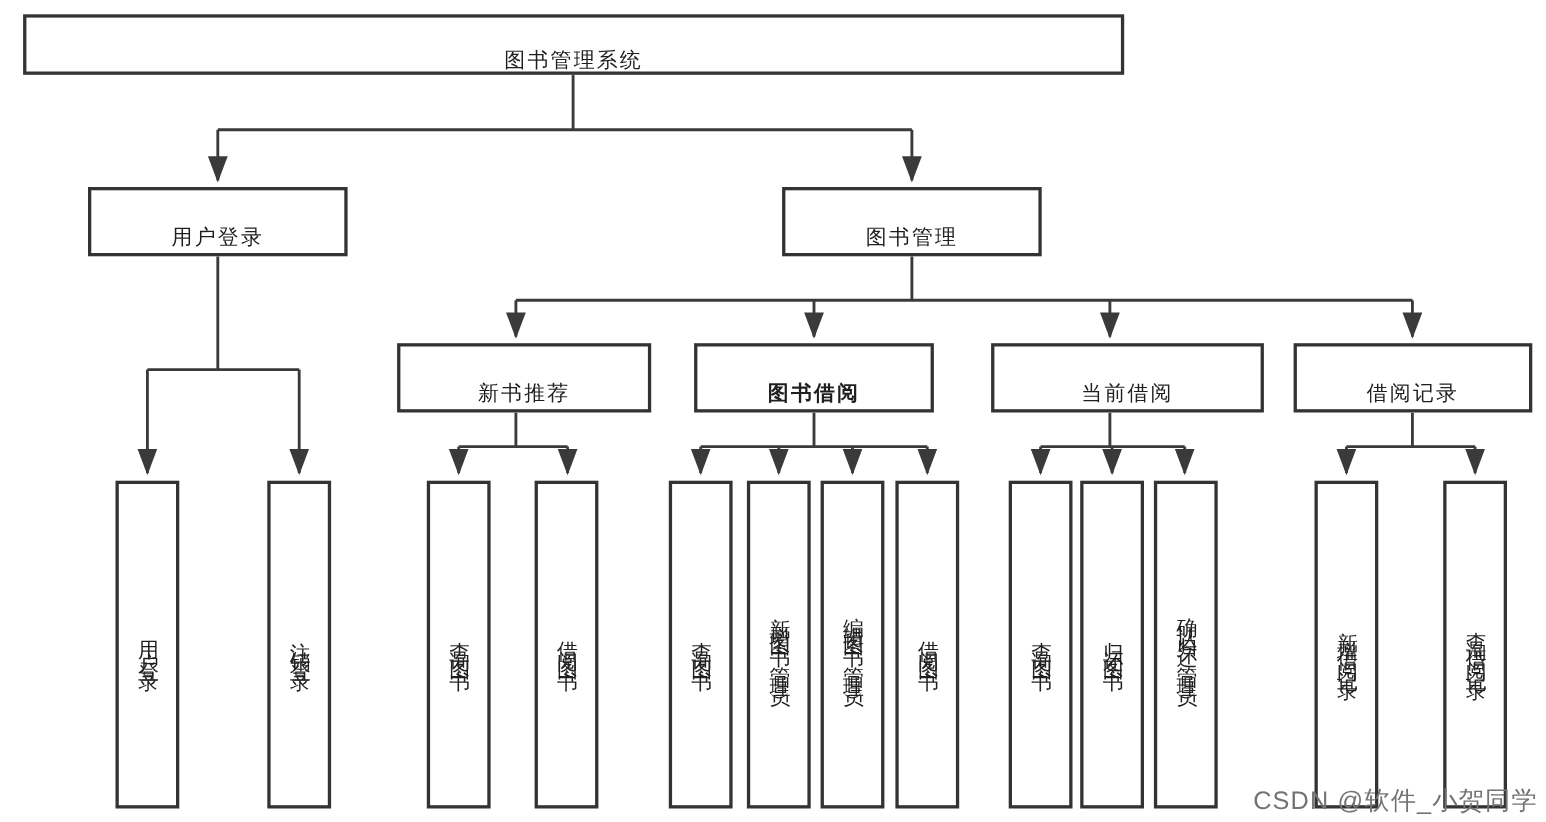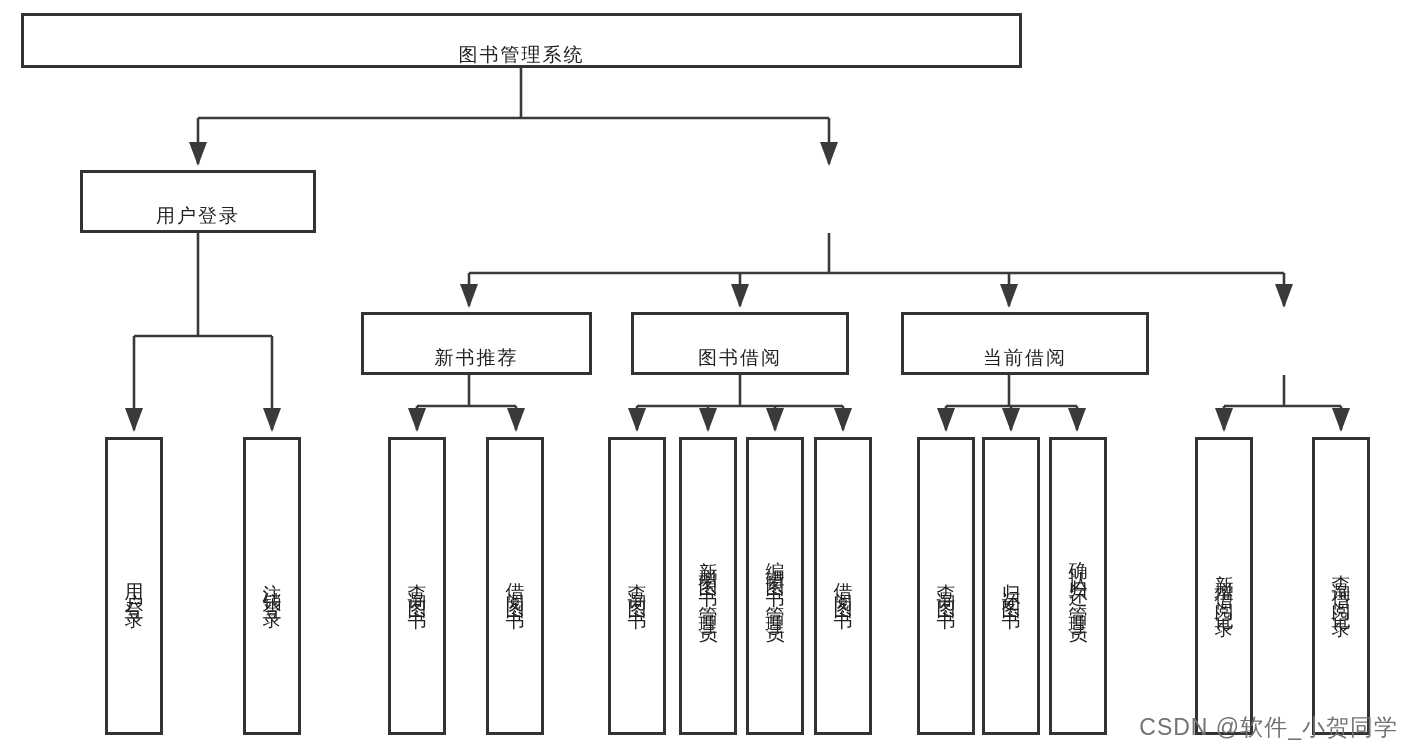--- a/index.html
+++ b/index.html
@@ -111,29 +111,35 @@
     <line class="a" x1="1341" y1="406" x2="1341" y2="430"></line>
   </svg>
 
   <div class="box" style="left:21px; top:13px; width:1001px; height:55px;">
     <span class="hlabel">图书管理系统</span>
   </div>
 
   <div class="box" style="left:80px; top:170px; width:236px; height:63px;">
     <span class="hlabel">用户登录</span>
   </div>
+  <div class="box" style="left:711px; top:170px; width:236px; height:63px;">
+    <span class="hlabel">图书管理</span>
+  </div>
 
   <div class="box" style="left:361px; top:312px; width:231px; height:63px;">
     <span class="hlabel">新书推荐</span>
   </div>
-  <div class="box" style="left:631px; top:312px; width:218px; height:63px;">
+  <div class="box" style="left:631px; top:312px; width:218px; height:63px;font-weight:bold;">
     <span class="hlabel">图书借阅</span>
   </div>
   <div class="box" style="left:901px; top:312px; width:248px; height:63px;">
     <span class="hlabel">当前借阅</span>
+  </div>
+  <div class="box" style="left:1176px; top:312px; width:217px; height:63px;">
+    <span class="hlabel">借阅记录</span>
   </div>
 
   <div class="box" style="left:105px; top:437px; width:58px; height:298px;">
     <span class="vlabel">用户登录</span>
   </div>
   <div class="box" style="left:243px; top:437px; width:58px; height:298px;">
     <span class="vlabel">注销登录</span>
   </div>
 
   <div class="box" style="left:388px; top:437px; width:58px; height:298px;">

